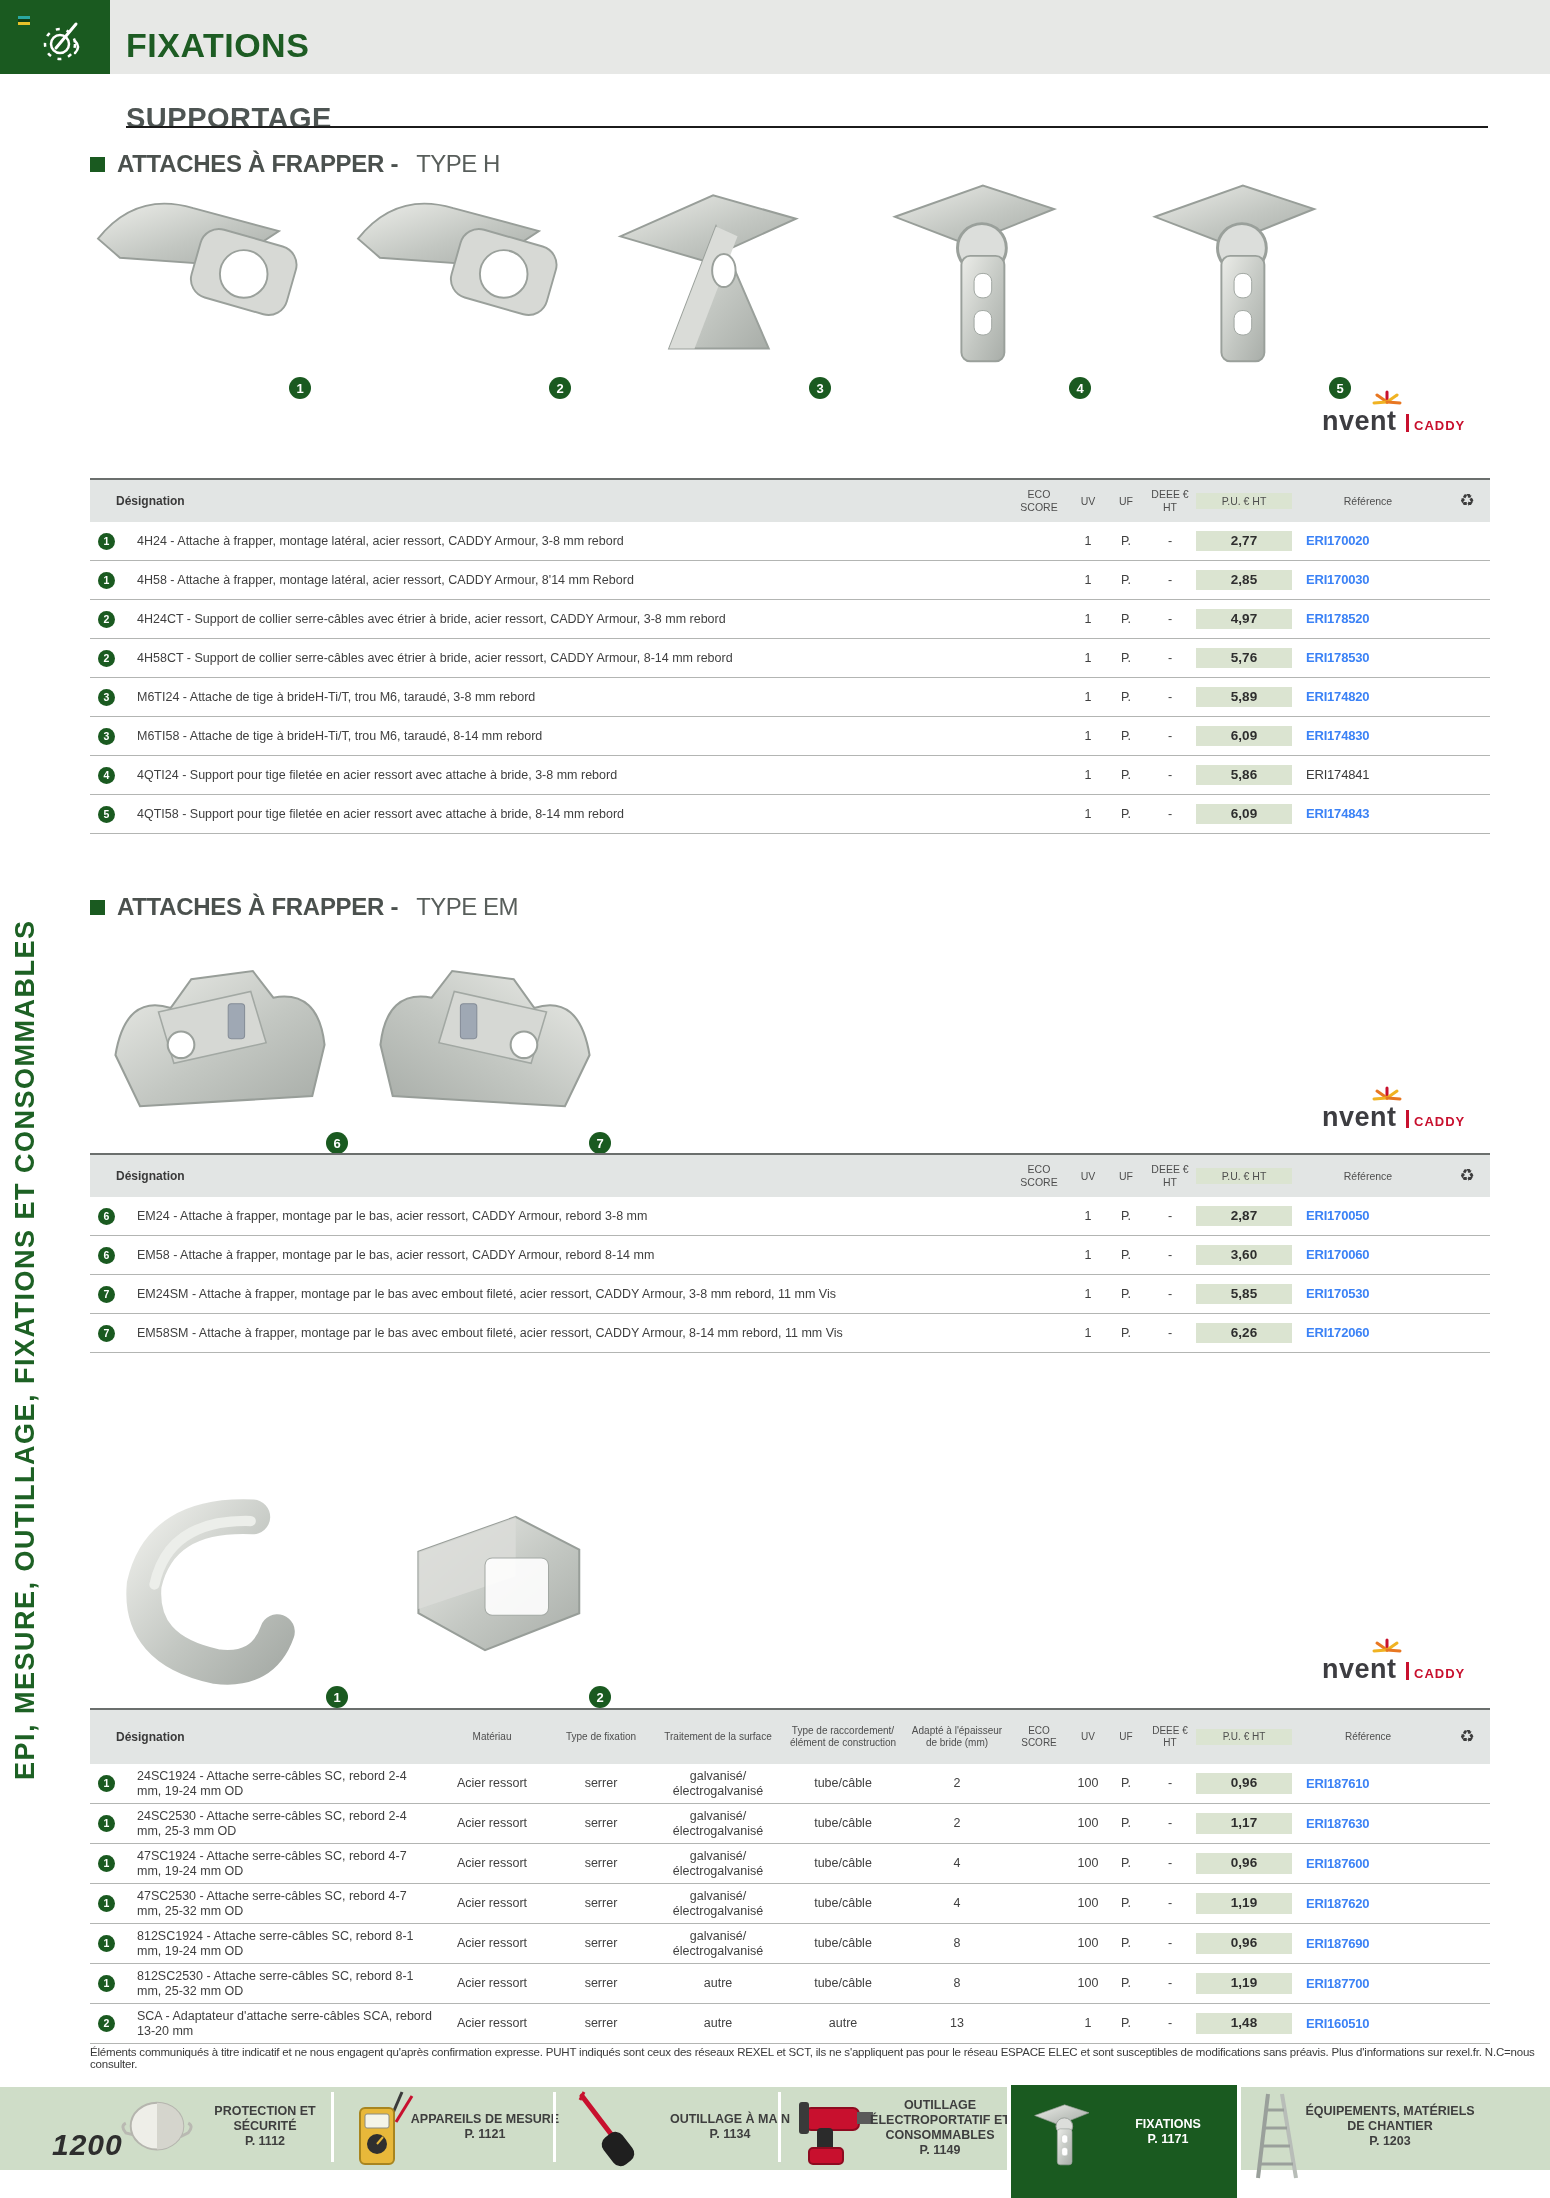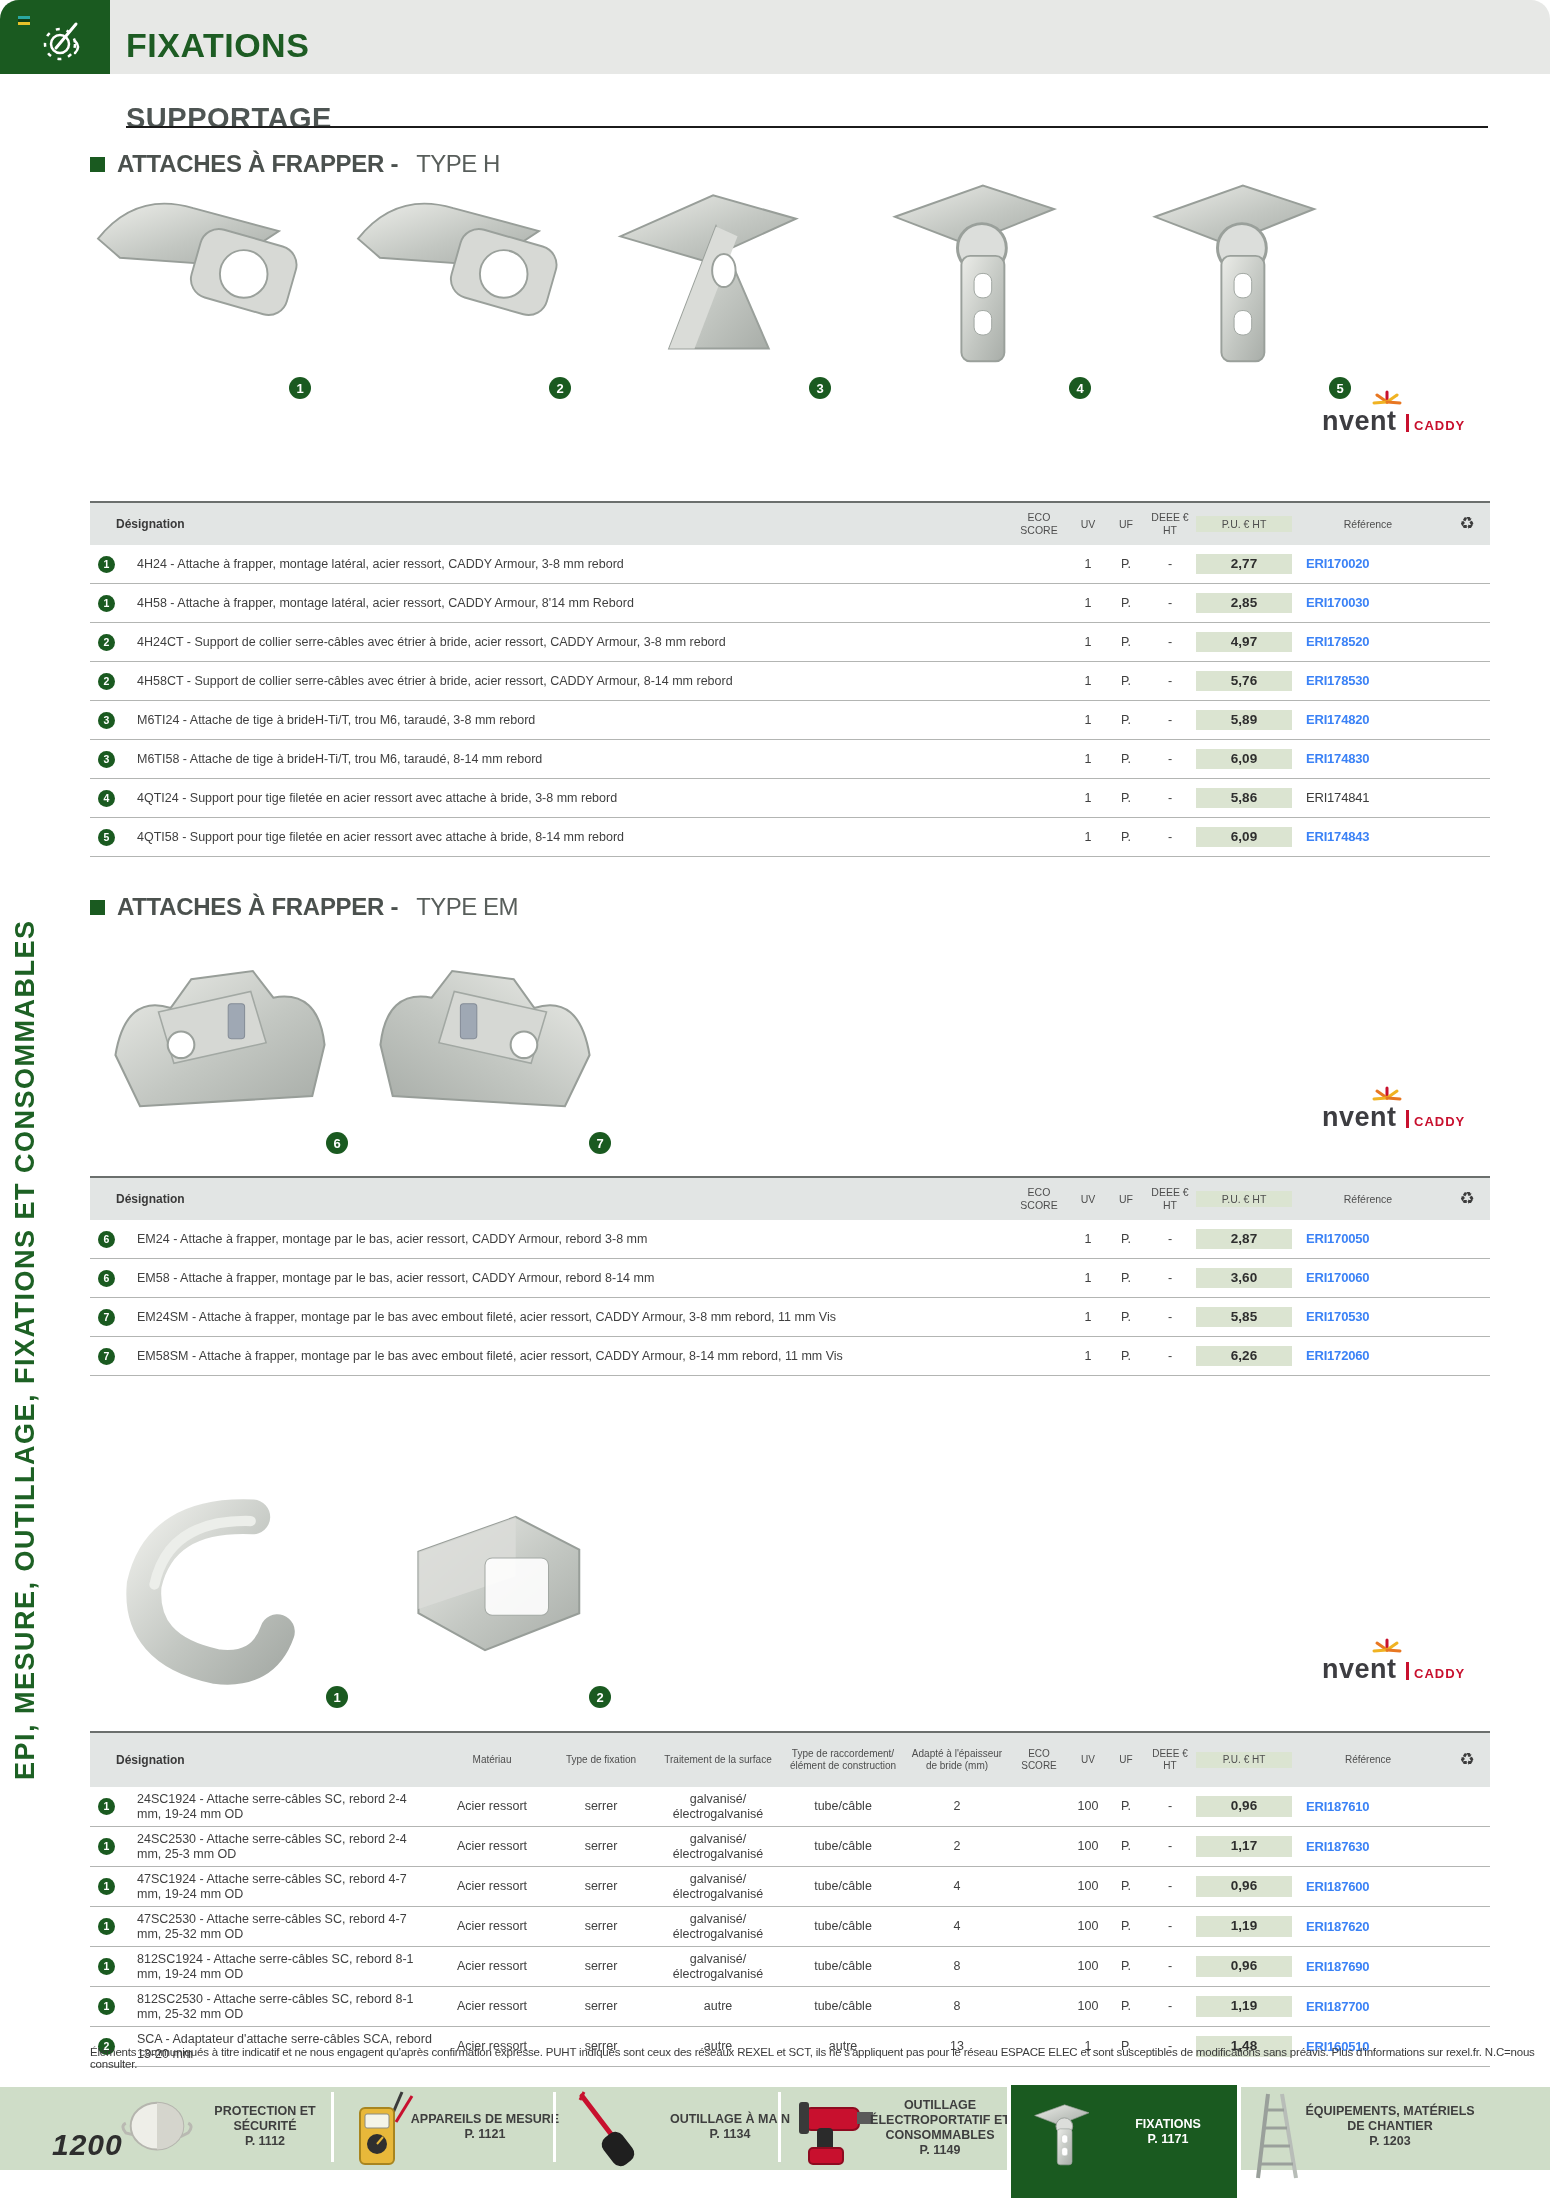--- a/index.html
+++ b/index.html
@@ -1,17 +1,17 @@
 <!DOCTYPE html>
 <html><head>
 <meta charset="utf-8">
 <style>
   html,body{margin:0;padding:0;background:#fff;}
   .page{position:relative;width:1550px;height:2198px;background:#fff;overflow:hidden;
-        font-family:"Liberation Sans",sans-serif;color:#3c3c3c;border-radius:19px;}
+        font-family:"Liberation Sans",sans-serif;color:#3c3c3c;}
 
   
   .top-gray{position:absolute;left:0;top:0;width:1550px;height:74px;background:#e7e8e6;}
   .top-green{position:absolute;left:0;top:0;width:110px;height:74px;background:#1a5a20;}
   .flag-ico{position:absolute;left:18px;top:16px;width:12px;height:9px;}
   .flag-ico div{height:3px;}
   .tool-ico{position:absolute;left:42px;top:14px;}
   .h-title{position:absolute;left:126px;top:26px;font-size:34px;font-weight:bold;color:#1d5c23;letter-spacing:.5px;}
   .h-sub{position:absolute;left:126px;top:102px;font-size:29px;font-weight:bold;color:#4e5553;letter-spacing:.5px;}
   .h-underline{position:absolute;left:126px;top:126px;width:1362px;height:2px;background:#1b1b1b;}
@@ -33,21 +33,21 @@
       font-size:13px;font-weight:bold;display:flex;align-items:center;justify-content:center;}
 
   
   .nvent{position:absolute;width:170px;height:46px;}
   .nvent .star{position:absolute;left:48px;top:-8px;}
   .nvent .nv{position:absolute;left:0;top:8px;font-size:27px;font-weight:bold;color:#3d3d41;letter-spacing:.5px;}
   .nvent .bar{position:absolute;left:84px;top:16px;width:3px;height:18px;background:#c8102e;}
   .nvent .cd{position:absolute;left:92px;top:20px;font-size:13px;font-weight:bold;color:#c8102e;letter-spacing:1px;}
 
   
-  .tbl{position:absolute;left:90px;width:1400px;font-size:12.5px;margin-top:23px;}
+  .tbl{position:absolute;left:90px;width:1400px;font-size:12.5px;}
   .thead,.trow{display:grid;align-items:center;}
   .t-simple .thead,.t-simple .trow{grid-template-columns:1fr 58px 40px 36px 52px 96px 152px 46px;}
   .t-ext .thead,.t-ext .trow{grid-template-columns:1fr 112px 106px 128px 122px 106px 58px 40px 36px 52px 96px 152px 46px;}
   .thead{background:#e2e5e4;border-top:2px solid #6b6f6d;min-height:42px;
       font-size:10.5px;color:#4e4e4e;line-height:1.2;}
   .t-ext .thead{min-height:54px;font-size:10px;}
   .thead .hc{text-align:center;padding:2px 3px;}
   .thead .hc.designation{text-align:left;padding-left:26px;font-size:12px;font-weight:bold;color:#3a3a3a;}
   .trow{min-height:38px;border-bottom:1px solid #b3b5b3;background:#fff;}
   .t-ext .trow{min-height:39px;}

